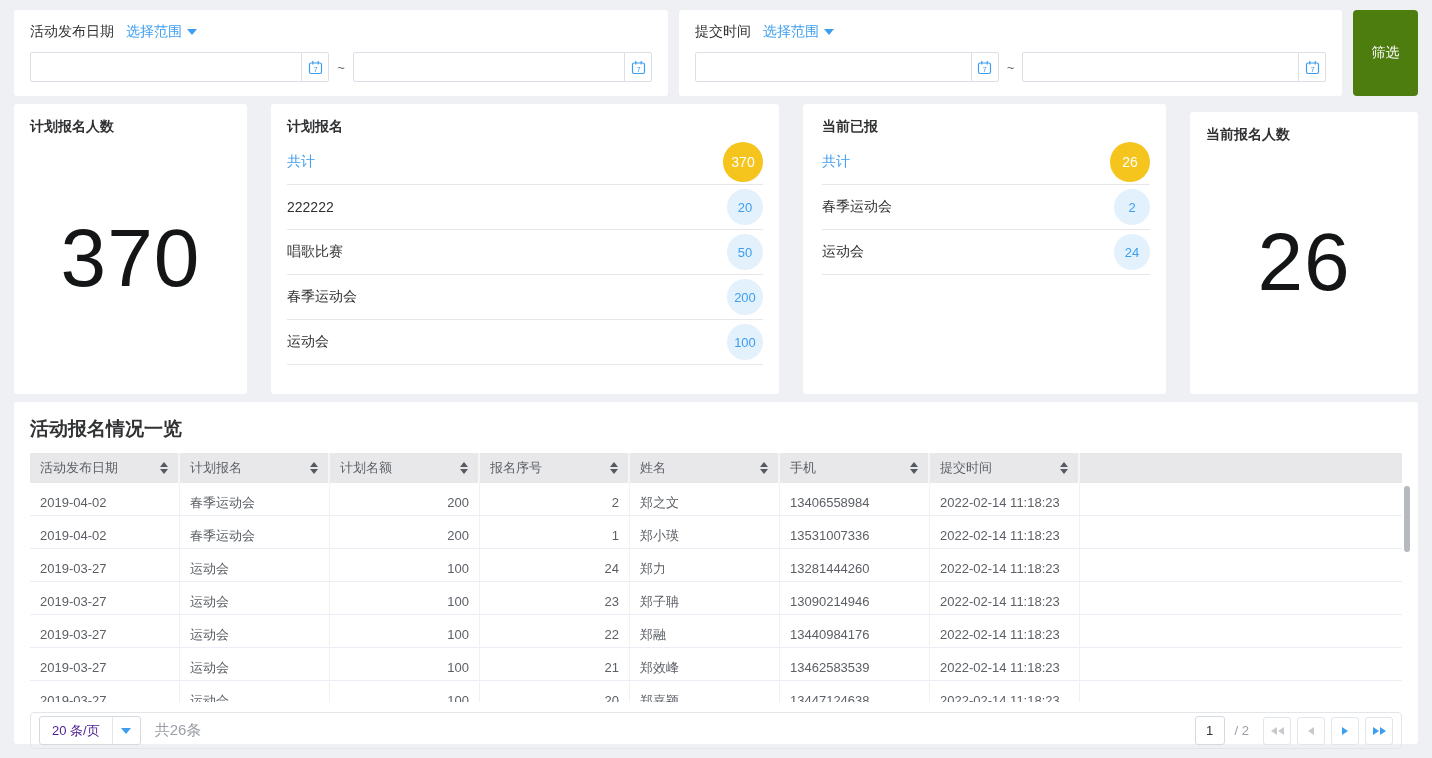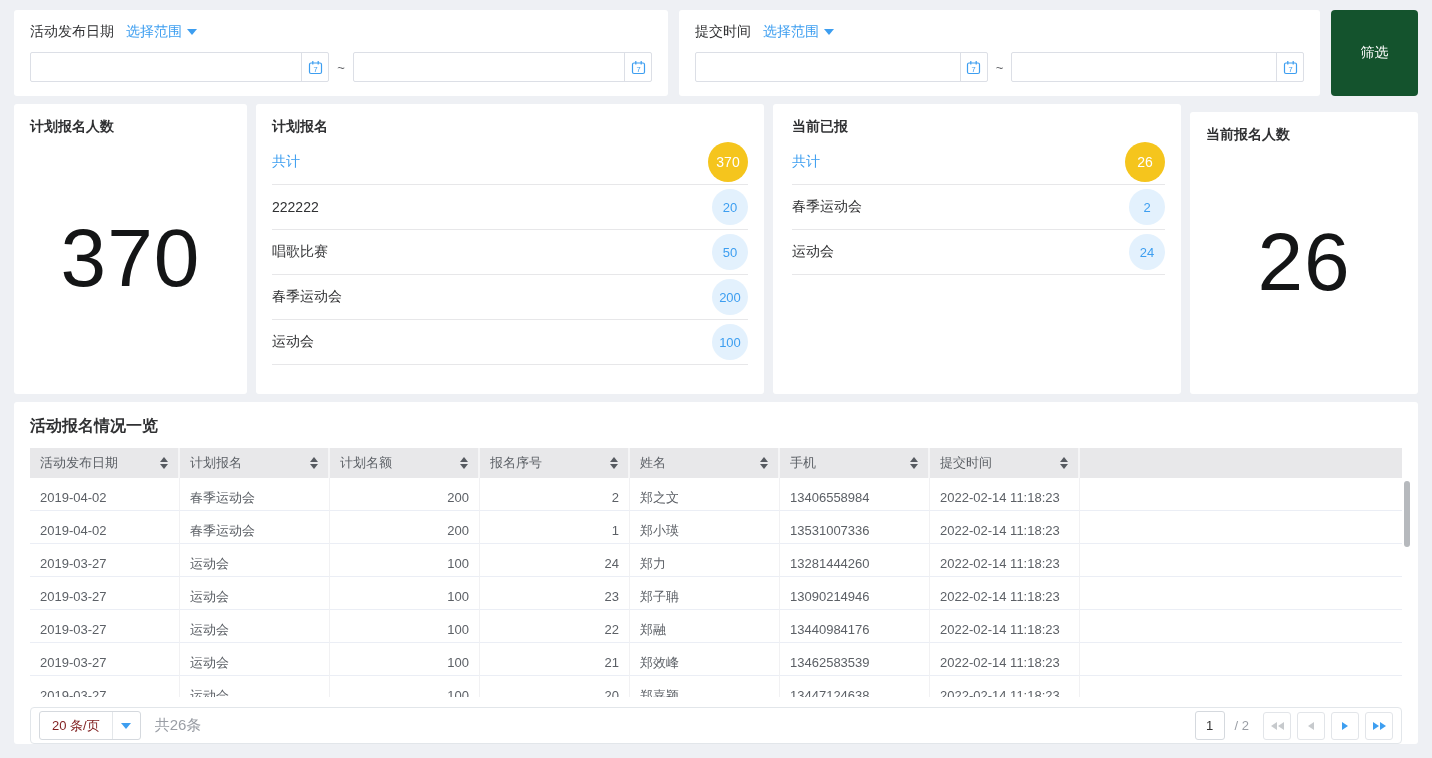--- a/index.html
+++ b/index.html
@@ -16,56 +16,56 @@
   .fp-b { flex:1; }
   .fp-head { display:flex; align-items:center; }
   .fp-label { font-size:14px; color:#303133; }
   .fp-range { display:flex; align-items:center; gap:5px; margin-left:12px; font-size:14px; color:#3d9ef0; cursor:pointer; }
   .caret-down { width:0; height:0; border-left:5px solid transparent; border-right:5px solid transparent; border-top:6px solid #3d9ef0; }
   .fp-inputs { display:flex; align-items:center; margin-top:11px; gap:8px; }
   .dinput { flex:1; height:30px; border:1px solid #dcdfe6; border-radius:2px; background:#fff; display:flex; }
   .dinput .box { flex:1; }
   .dinput .cal { width:27px; border-left:1px solid #dcdfe6; display:flex; align-items:center; justify-content:center; cursor:pointer; }
   .tilde { color:#606266; font-size:13px; }
-  .filter-btn { width:87px; height:86px; background:#14532d; border:none; border-radius:4px; color:#fff; font-size:14px; cursor:pointer; font-family:inherit; }
-
-  .cards-row { display:flex; margin:8px 14px 0 14px; height:290px; gap:9px; }
+  .filter-btn { width:65px; height:86px; background:#4d7c0f; border:none; border-radius:4px; color:#fff; font-size:14px; cursor:pointer; font-family:inherit; }
+
+  .cards-row { display:flex; margin:8px 14px 0 14px; height:290px; gap:24px; }
   .card { background:#fff; border-radius:3px; padding:14px 16px; display:flex; flex-direction:column; }
   .card-1 { width:233px; } .card-2 { width:508px; } .card-3 { flex:1;padding-left:19px; } .card-4 { width:228px;margin-top:8px; }
   .card-title { font-size:14px; font-weight:bold; color:#303133; }
   .big-num { flex:1; display:flex; align-items:center; justify-content:center; font-size:82px; color:#141516; letter-spacing:1px; }
   .stat-list { margin-top:4px; }
   .stat-item { height:45px; display:flex; align-items:center; justify-content:space-between; border-bottom:1px solid #e7e7e9; }
   .stat-name { font-size:14px; color:#303133; }
   .stat-name.total { color:#3d9ef0; cursor:pointer; }
   .badge { min-width:36px; height:36px; padding:0 5px; border-radius:50%; background:#e3f1fd; color:#3d9ef0; font-size:13px; display:flex; align-items:center; justify-content:center; }
   .badge.total { min-width:40px; height:40px; background:#f5c51d; color:#fff; font-size:14px; }
 
   .table-panel { margin:8px 14px 0 14px; height:342px; background:#fff; border-radius:3px; padding:14px 16px; }
-  .tbl-title { font-size:16px; font-weight:bold; color:#303133; }
+  .tbl-title { font-size:19px; font-weight:bold; color:#303133; }
   .tbl { margin-top:11px; position:relative; }
   .thead { display:flex; height:30px; }
   .th { width:150px; background:#e8e8ea; display:flex; align-items:center; justify-content:space-between; padding:0 10px; font-size:13px; color:#5c6066; border-right:2px solid #f5f5f6; cursor:pointer; }
   .th.fill { flex:1; border-right:none; cursor:default; }
   .sort { display:inline-flex; flex-direction:column; gap:2px; }
   .sort i { display:block; width:0; height:0; border-left:4px solid transparent; border-right:4px solid transparent; }
   .sort .up { border-bottom:5px solid #565a60; }
   .sort .dn { border-top:5px solid #565a60; }
   .tbody { height:219px; overflow:hidden; }
   .tr { display:flex; height:33px; background:#fff; }
   .td { width:150px; line-height:32px; padding:4px 10px; font-size:13px; color:#5c6066; border-bottom:1px solid #ebeef5; border-right:1px solid #f1f1f3; white-space:nowrap; overflow:hidden; }
   .td.num { text-align:right; }
   .td.fill { flex:1; border-right:none; }
   .vscroll { position:absolute; top:31px; right:-8px; width:6px; height:219px; }
   .vscroll .thumb { position:absolute; top:2px; left:0; width:6px; height:66px; background:#b6b9bd; border-radius:3px; cursor:pointer; }
 
   .pg-bar { margin-top:10px; height:37px; border:1px solid #e2e6ea; border-radius:4px; display:flex; align-items:center; justify-content:space-between; padding:0 8px; }
   .pg-left { display:flex; align-items:center; }
   .size-select { height:29px; border:1px solid #d5d9de; border-radius:3px; display:flex; align-items:center; background:#fff; cursor:pointer; }
-  .size-text { padding:0 12px; font-size:13px; color:#7f1d1d; }
+  .size-text { padding:0 12px; font-size:13px; color:#4c1d95; }
   .size-caret { width:28px; height:100%; border-left:1px solid #e4e7ea; display:flex; align-items:center; justify-content:center; }
   .total-text { margin-left:14px; font-size:15px; color:#9a9ea5; }
   .pg-right { display:flex; align-items:center; gap:6px; }
   .page-input { width:30px; height:29px; border:1px solid #d5d9de; border-radius:3px; display:flex; align-items:center; justify-content:center; font-size:13px; color:#333; background:#fff; }
   .page-total { font-size:13px; color:#9a9ea5; margin:0 8px 0 4px; }
   .pg-btn { width:28px; height:28px; border:1px solid #e2e5e9; border-radius:3px; background:#fff; display:flex; align-items:center; justify-content:center; cursor:pointer; }
   .pg-btn.disabled { color:#c7cacd; }
   .pg-btn.active { color:#3d9ef0; }
   .tri { display:flex; }
   .tri i { display:block; width:0; height:0; border-top:4.5px solid transparent; border-bottom:4.5px solid transparent; }

